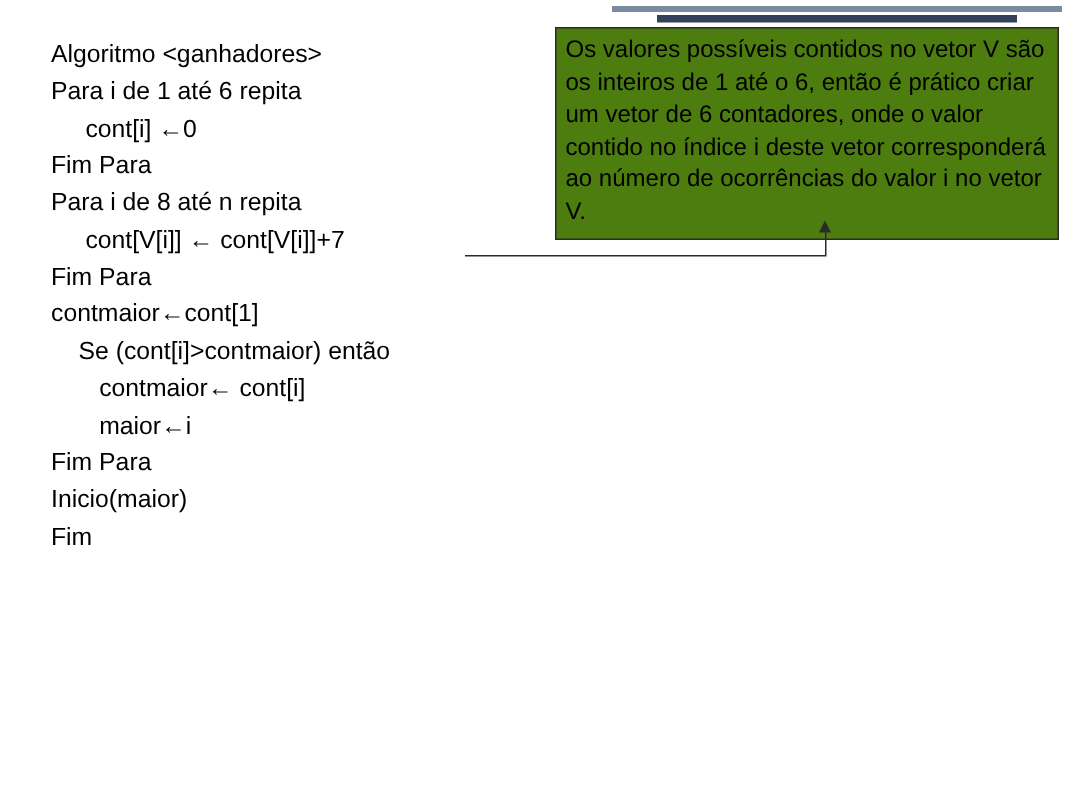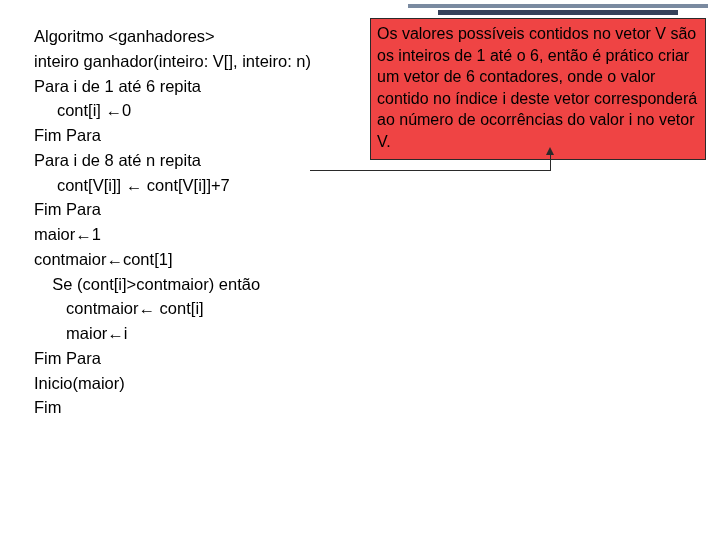--- a/index.html
+++ b/index.html
@@ -52,21 +52,21 @@
   .code div {
     white-space: pre;
     font-family: Arial, Helvetica, sans-serif;
   }
   .callout {
     position: absolute;
     top: 18px;
     left: 370px;
     width: 336px;
     border: 1px solid #2a2a2a;
-    background: #ef4444;
+    background: #4d7c0f;
     padding: 4px 6px 6px 6px;
     font-size: 16px;
     line-height: 1.35;
     box-sizing: border-box;
   }
   .connector-h {
     position: absolute;
     top: 170px;
     left: 310px;
     width: 240px;
@@ -97,28 +97,26 @@
 <div class="slide">
 
   <div class="top-deco">
     <div class="bar-outer"></div>
     <div class="bar-inner"></div>
   </div>
 
   <div class="code">
     <div>Algoritmo &lt;ganhadores&gt;</div>
     <div></div>
-    <div>inteiro ganhador(inteiro: V[], inteiro: n)</div>
     <div>Para i de 1 até 6 repita</div>
     <div>     cont[i] ←0</div>
     <div>Fim Para</div>
     <div>Para i de 8 até n repita</div>
     <div>     cont[V[i]] ← cont[V[i]]+7</div>
     <div>Fim Para</div>
-    <div>maior←1</div>
     <div>contmaior←cont[1]</div>
     <div>    Se (cont[i]&gt;contmaior) então</div>
     <div>       contmaior← cont[i]</div>
     <div>       maior←i</div>
     <div>Fim Para</div>
     <div>Inicio(maior)</div>
     <div>Fim</div>
   </div>
 
   <div class="callout">

